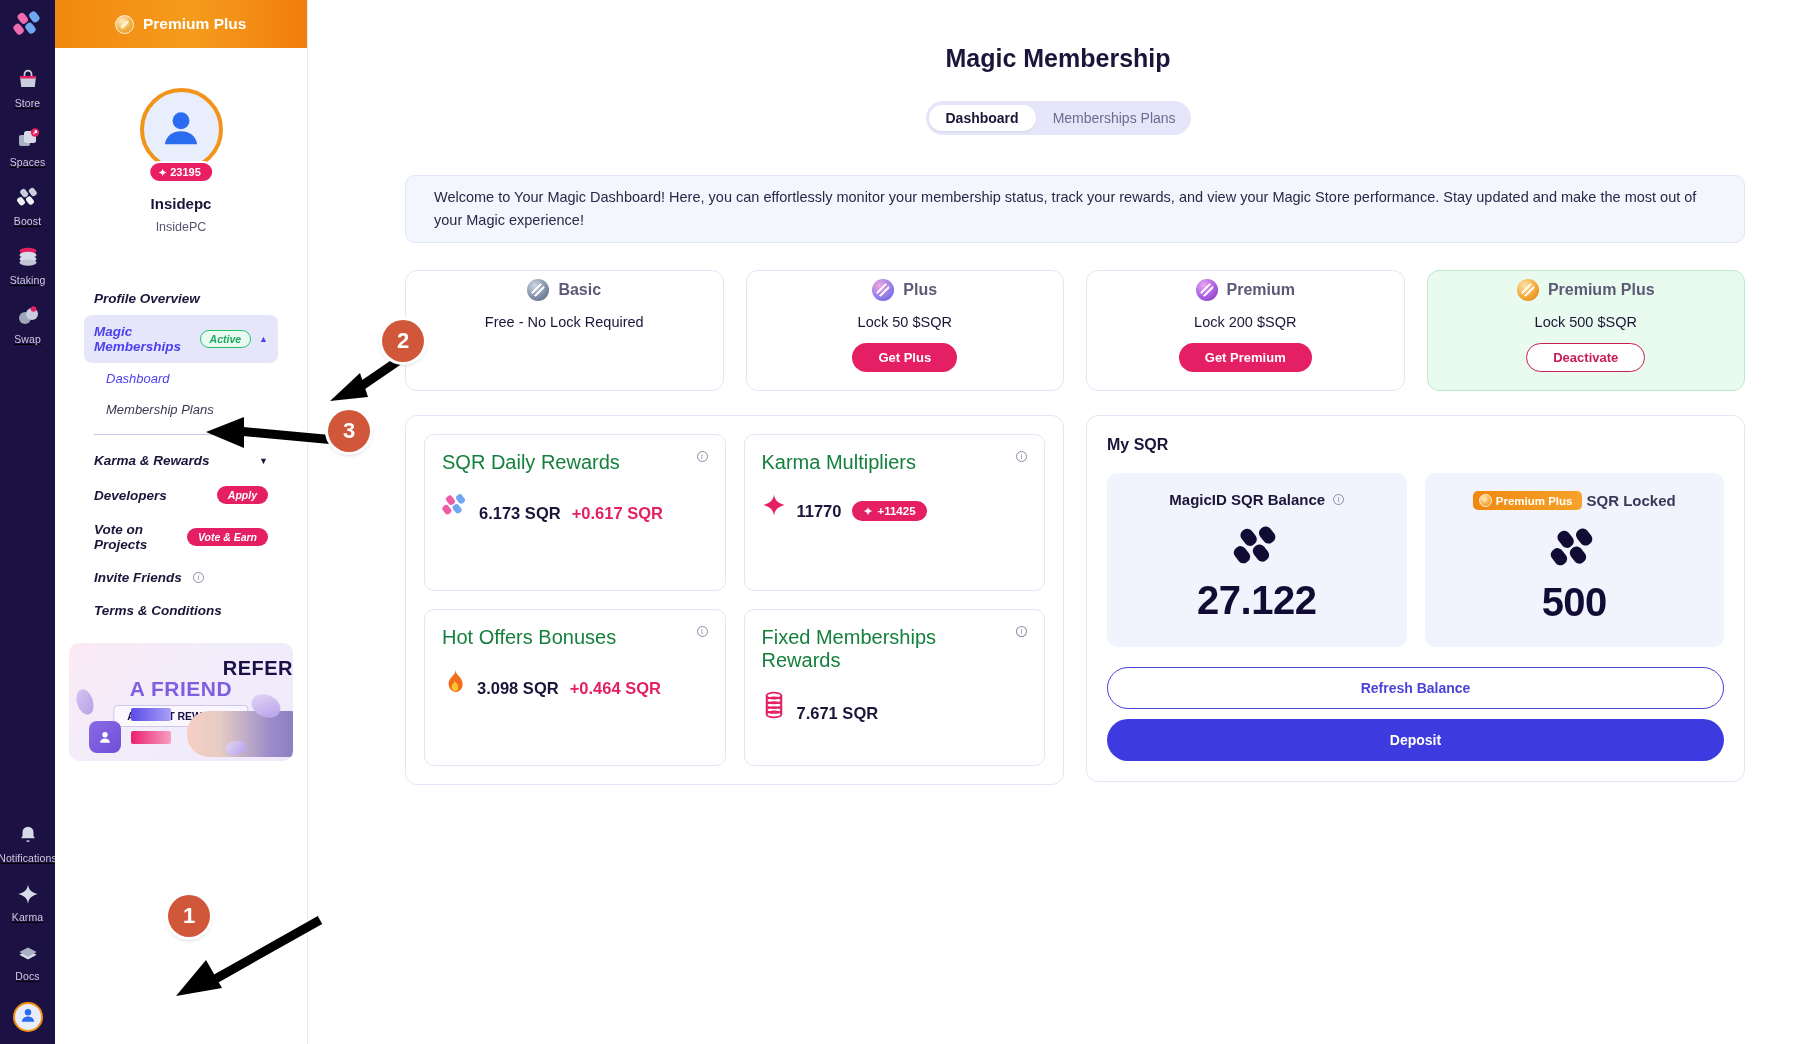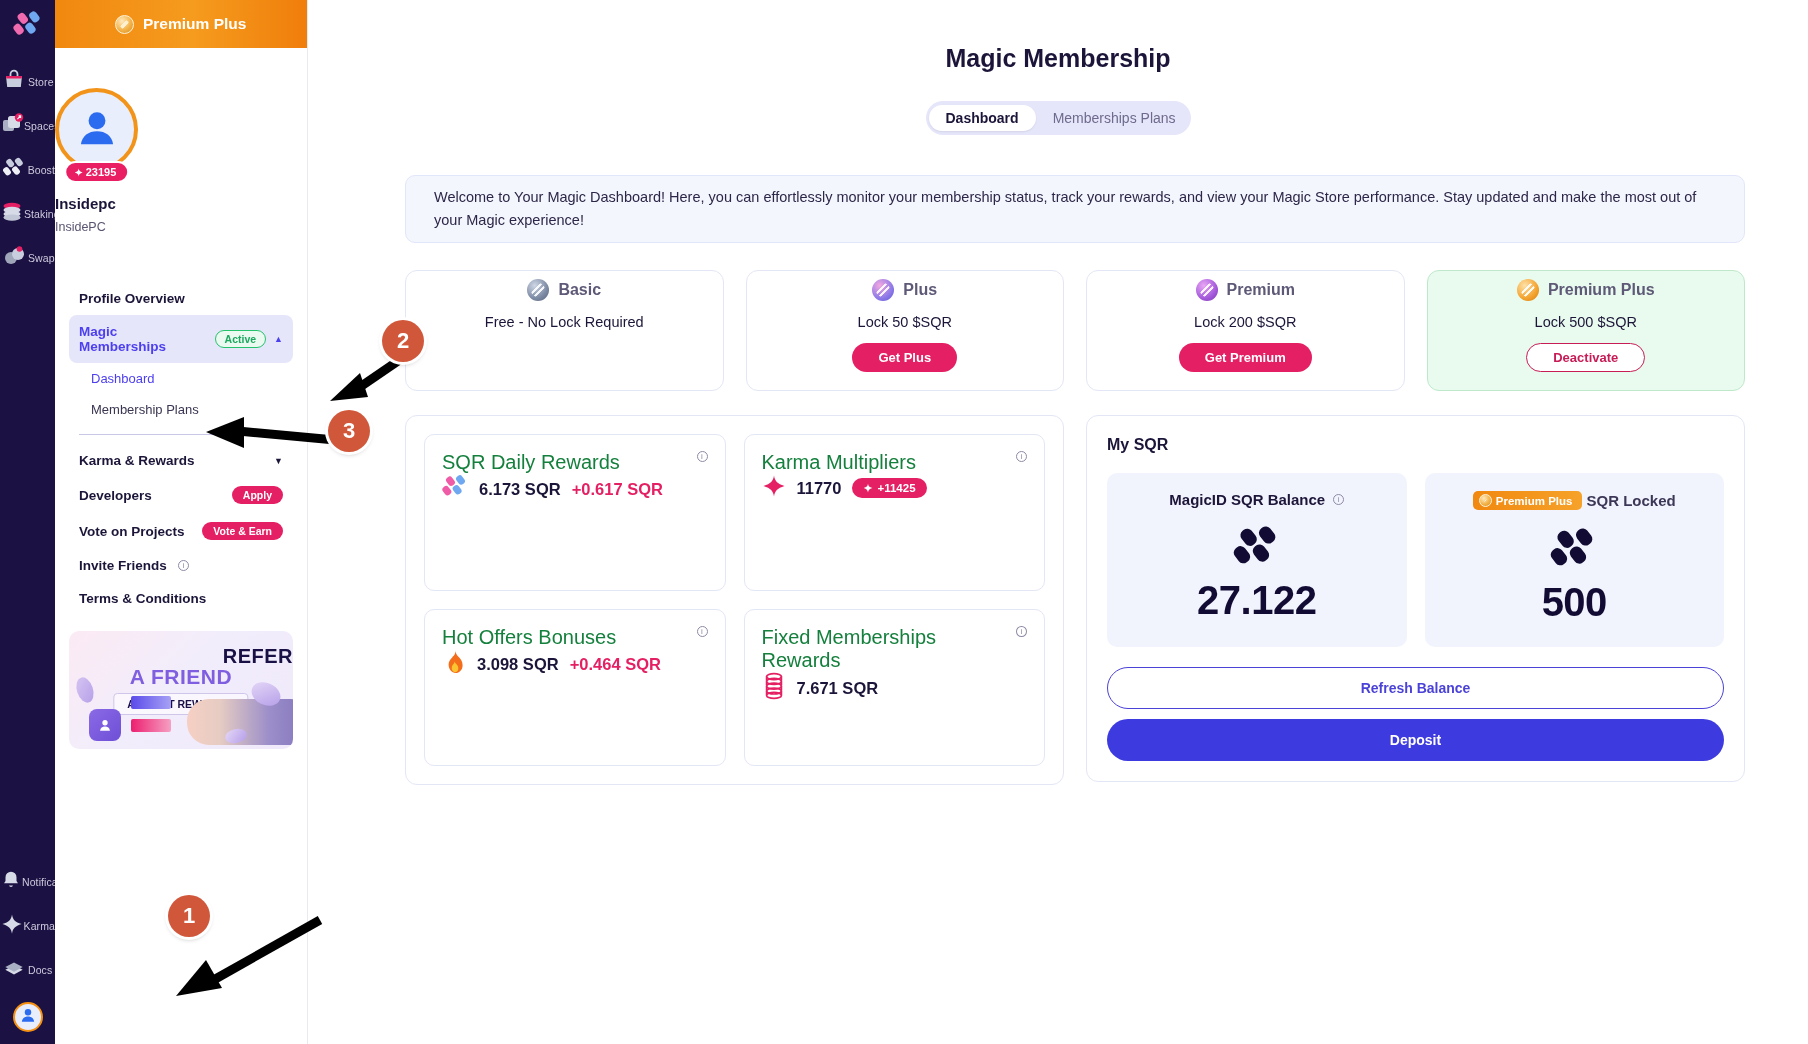--- a/index.html
+++ b/index.html
@@ -15,23 +15,24 @@
   .rail {
     width: 55px; height: 1044px;
     background: #1b1142;
     display: flex; flex-direction: column; align-items: center;
     flex: 0 0 55px;
     position: relative;
   }
   .rail-logo { margin-top: 10px; margin-bottom: 22px; }
   .rail-item {
     width: 55px;
-    display: flex; flex-direction: row; align-items: center;
+    display: flex; flex-direction: column; align-items: center;
     margin-bottom: 16px;
     cursor: pointer;
+    text-decoration: underline;
   }
   .rail-ic { width: 28px; height: 28px; display: flex; align-items: center; justify-content: center; }
   .rail-label {
     font-size: 10.5px; color: #cfcade; margin-top: 3px;
     letter-spacing: .1px; white-space: nowrap;
   }
   .rail-spacer { flex: 1 1 auto; }
   .rail-bottom { padding-bottom: 12px; display:flex; flex-direction:column; align-items:center; }
   .rail-avatar {
     width: 30px; height: 30px; border-radius: 50%;
@@ -58,39 +59,39 @@
     background: radial-gradient(circle at 35% 30%, #ffe9bd, #f3b34a 55%, #d88a18);
     border: 1.5px solid #fff3d8;
     flex: 0 0 19px;
     position: relative;
   }
   .coin::after{
     content:""; position:absolute; inset:4px;
     background: linear-gradient(135deg,transparent 38%,#fff0cf 38%,#fff0cf 62%,transparent 62%);
     border-radius:50%;
   }
-  .profile { padding-top: 40px; display:flex; flex-direction:column; }
+  .profile { padding-top: 40px; display:flex; flex-direction:column; align-items:center; }
   .avatar-wrap { position: relative; width: 83px; height: 83px; }
   .avatar-big {
     width: 83px; height: 83px; border-radius: 50%;
     background: #e9eefc; border: 4px solid #f2931a;
     display:flex; align-items:center; justify-content:center;
   }
   .karma-pill {
     position: absolute; left: 50%; transform: translateX(-50%);
     bottom: -12px;
     background: #e91e63; color:#fff; font-size: 11px; font-weight: bold;
     padding: 3px 11px 3px 8px; border-radius: 20px; white-space: nowrap;
     display:flex; align-items:center; gap:3px;
     border: 2px solid #fff;
   }
   .uname { margin-top: 24px; font-size: 15px; font-weight: bold; color: #1c1539; }
   .uhandle { margin-top: 8px; font-size: 12.5px; color: #5a5570; }
 
-  .nav { margin-top: 48px; padding: 0 14px; }
+  .nav { margin-top: 48px; padding: 0 29px; font-style: italic; }
   .nav-row {
     display:flex; align-items:center; gap: 8px;
     padding: 9px 10px; border-radius: 8px;
     font-size: 13.5px; font-weight: bold; color: #1c1539;
     cursor: pointer; position: relative;
   }
   .nav-row.active { background: #e6e6fb; color: #4c3ff0; }
   .nav-sub {
     padding: 8px 10px 8px 22px; font-size: 13px; color:#3a3550; cursor:pointer;
     border-radius:8px;
@@ -196,21 +197,21 @@
   .rewards-panel {
     flex: 0 0 659px; border:1px solid #e3e6f5; border-radius: 12px;
     padding: 18px; display:grid; grid-template-columns: 1fr 1fr; gap: 18px;
   }
   .rcard {
     border:1px solid #e3e6f5; border-radius: 10px; padding: 16px 17px; height: 157px;
     background:#fff;
   }
   .rcard-head { display:flex; align-items:flex-start; justify-content:space-between; }
   .rcard-title { font-size: 20px; color:#15803d; }
-  .rcard-val { display:flex; align-items:center; gap: 11px; }
+  .rcard-val { margin-top: 19px; display:flex; align-items:flex-end; gap: 11px; }
   .rcard-num { font-size: 16.5px; font-weight:bold; color:#1c1539; white-space:nowrap; }
   .rcard-delta { font-size: 16.5px; font-weight:bold; color:#e51f63; white-space:nowrap; }
   .karma-badge {
     background:#e51f63; color:#fff; font-size:11.5px; font-weight:bold;
     padding: 4px 11px; border-radius: 16px; display:flex; align-items:center; gap:4px;
   }
 
   .sqr-panel {
     flex: 1 1 auto; border:1px solid #e3e6f5; border-radius: 12px; padding: 20px;
   }

